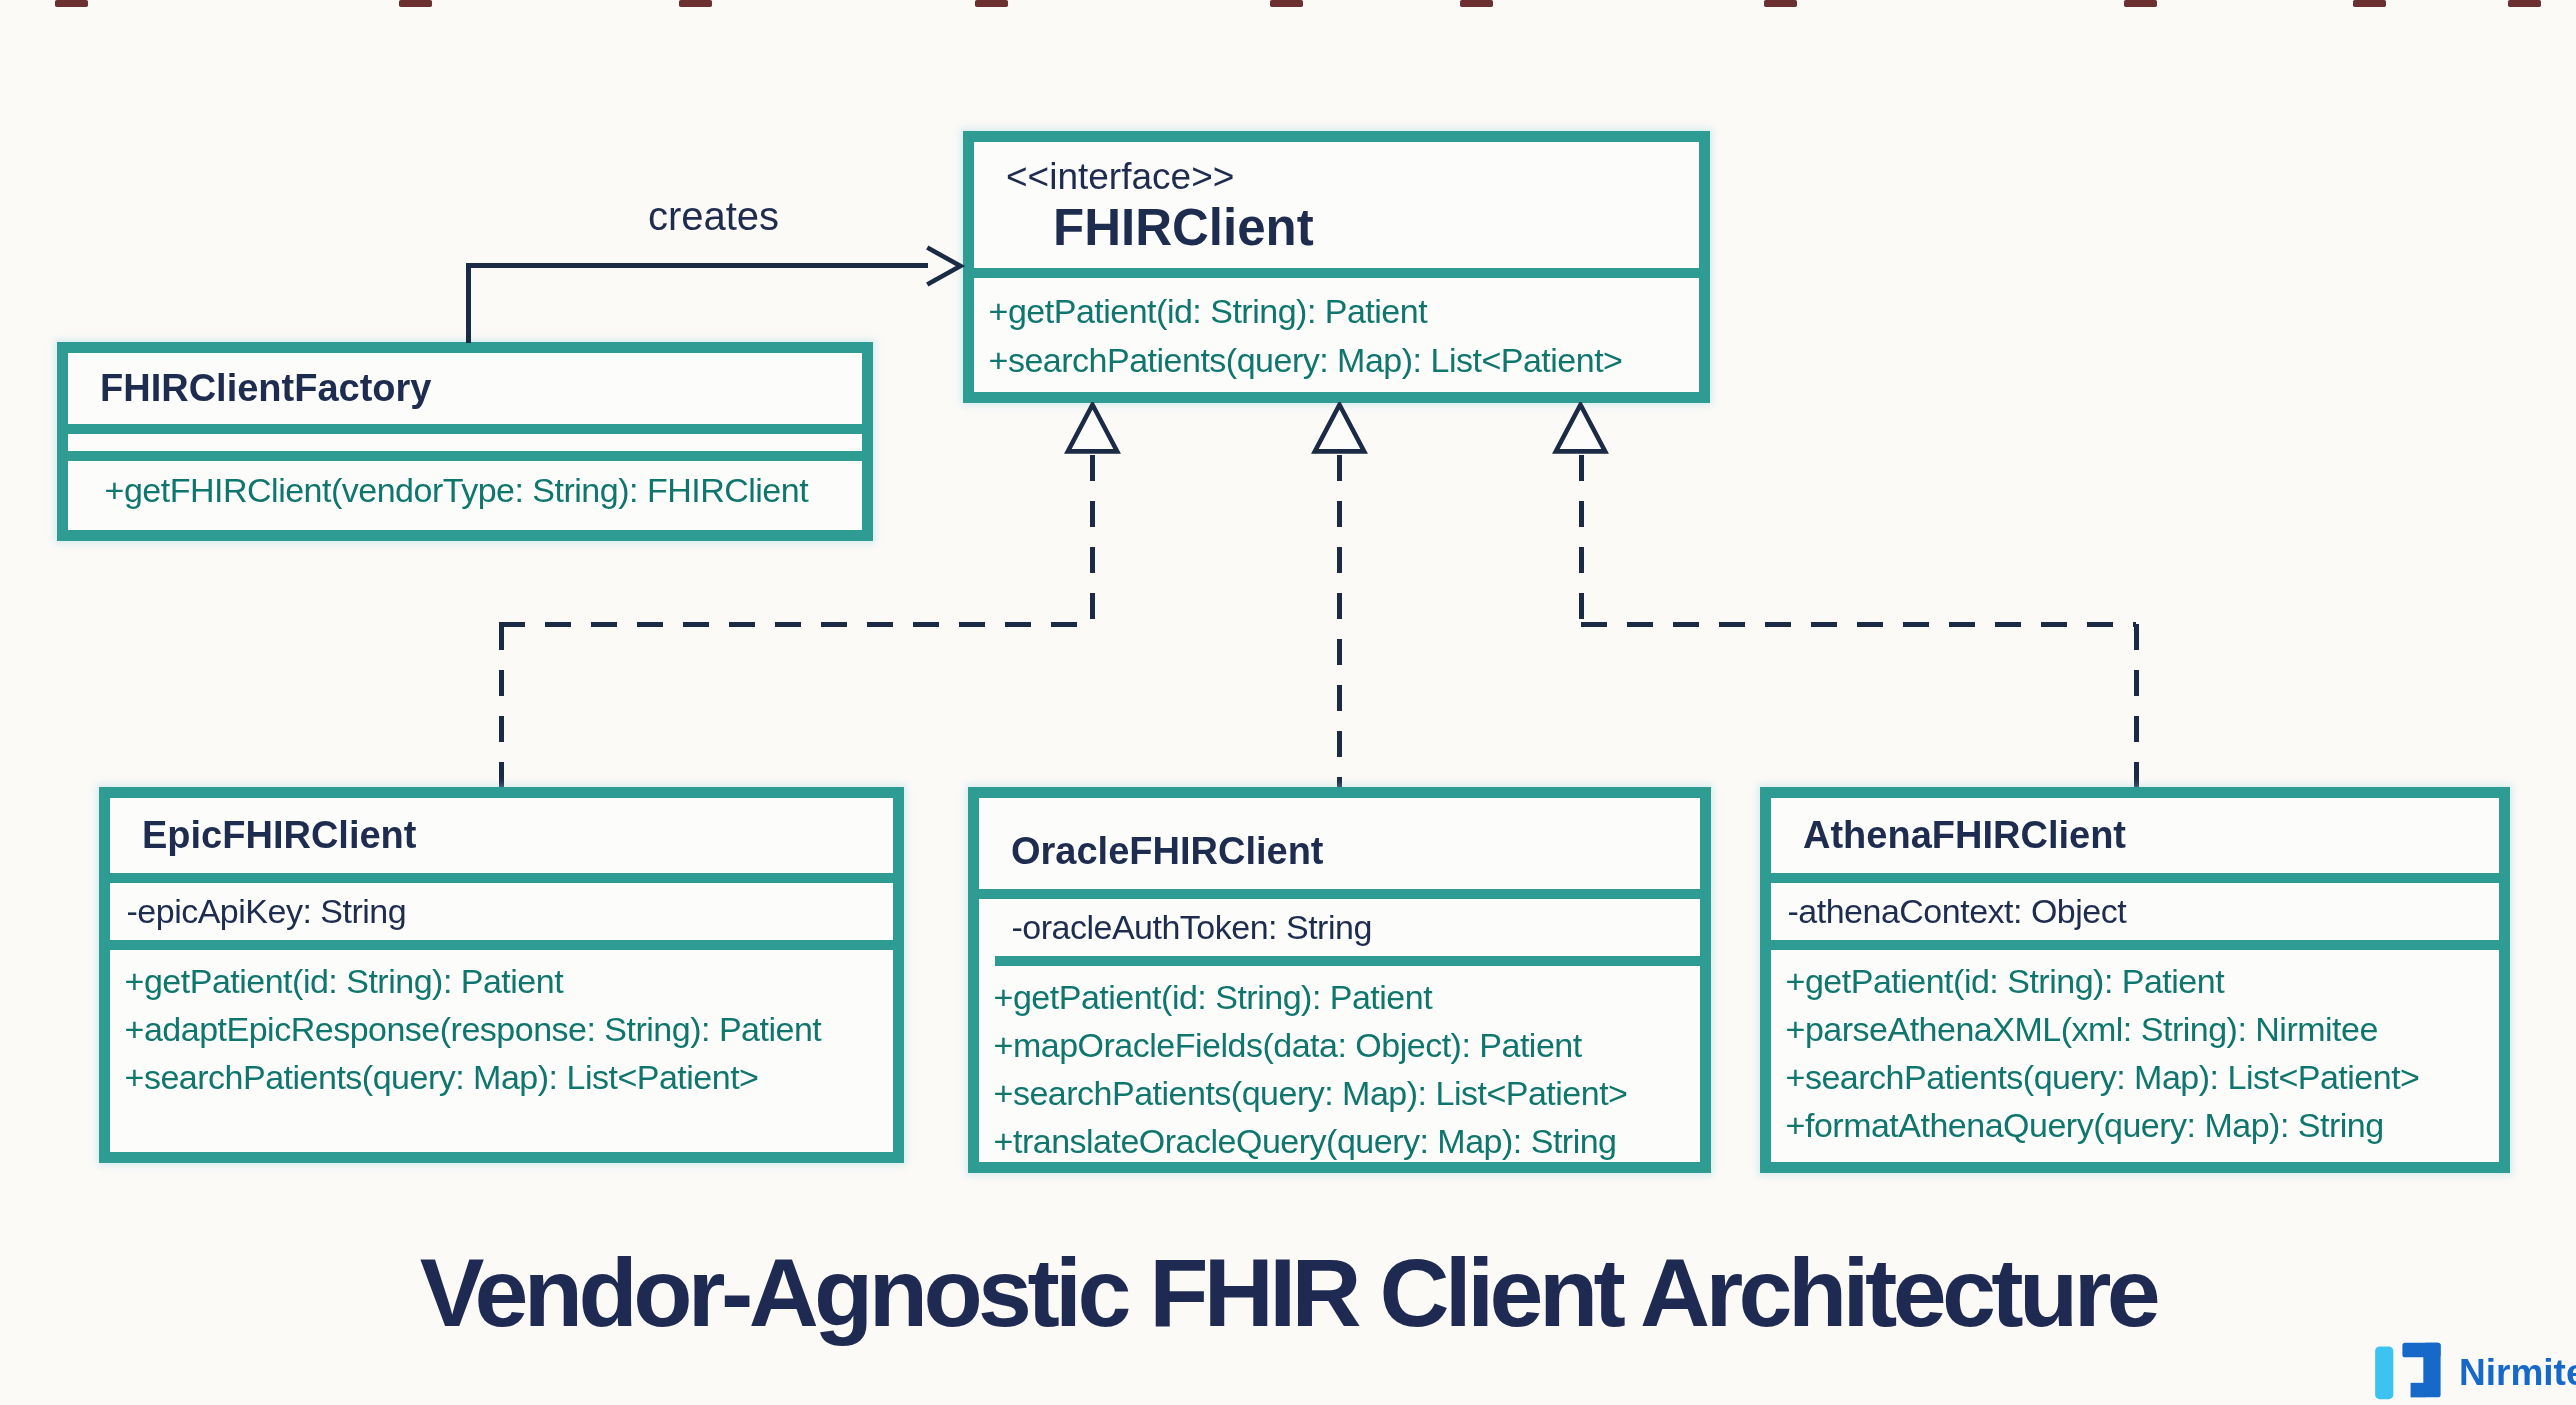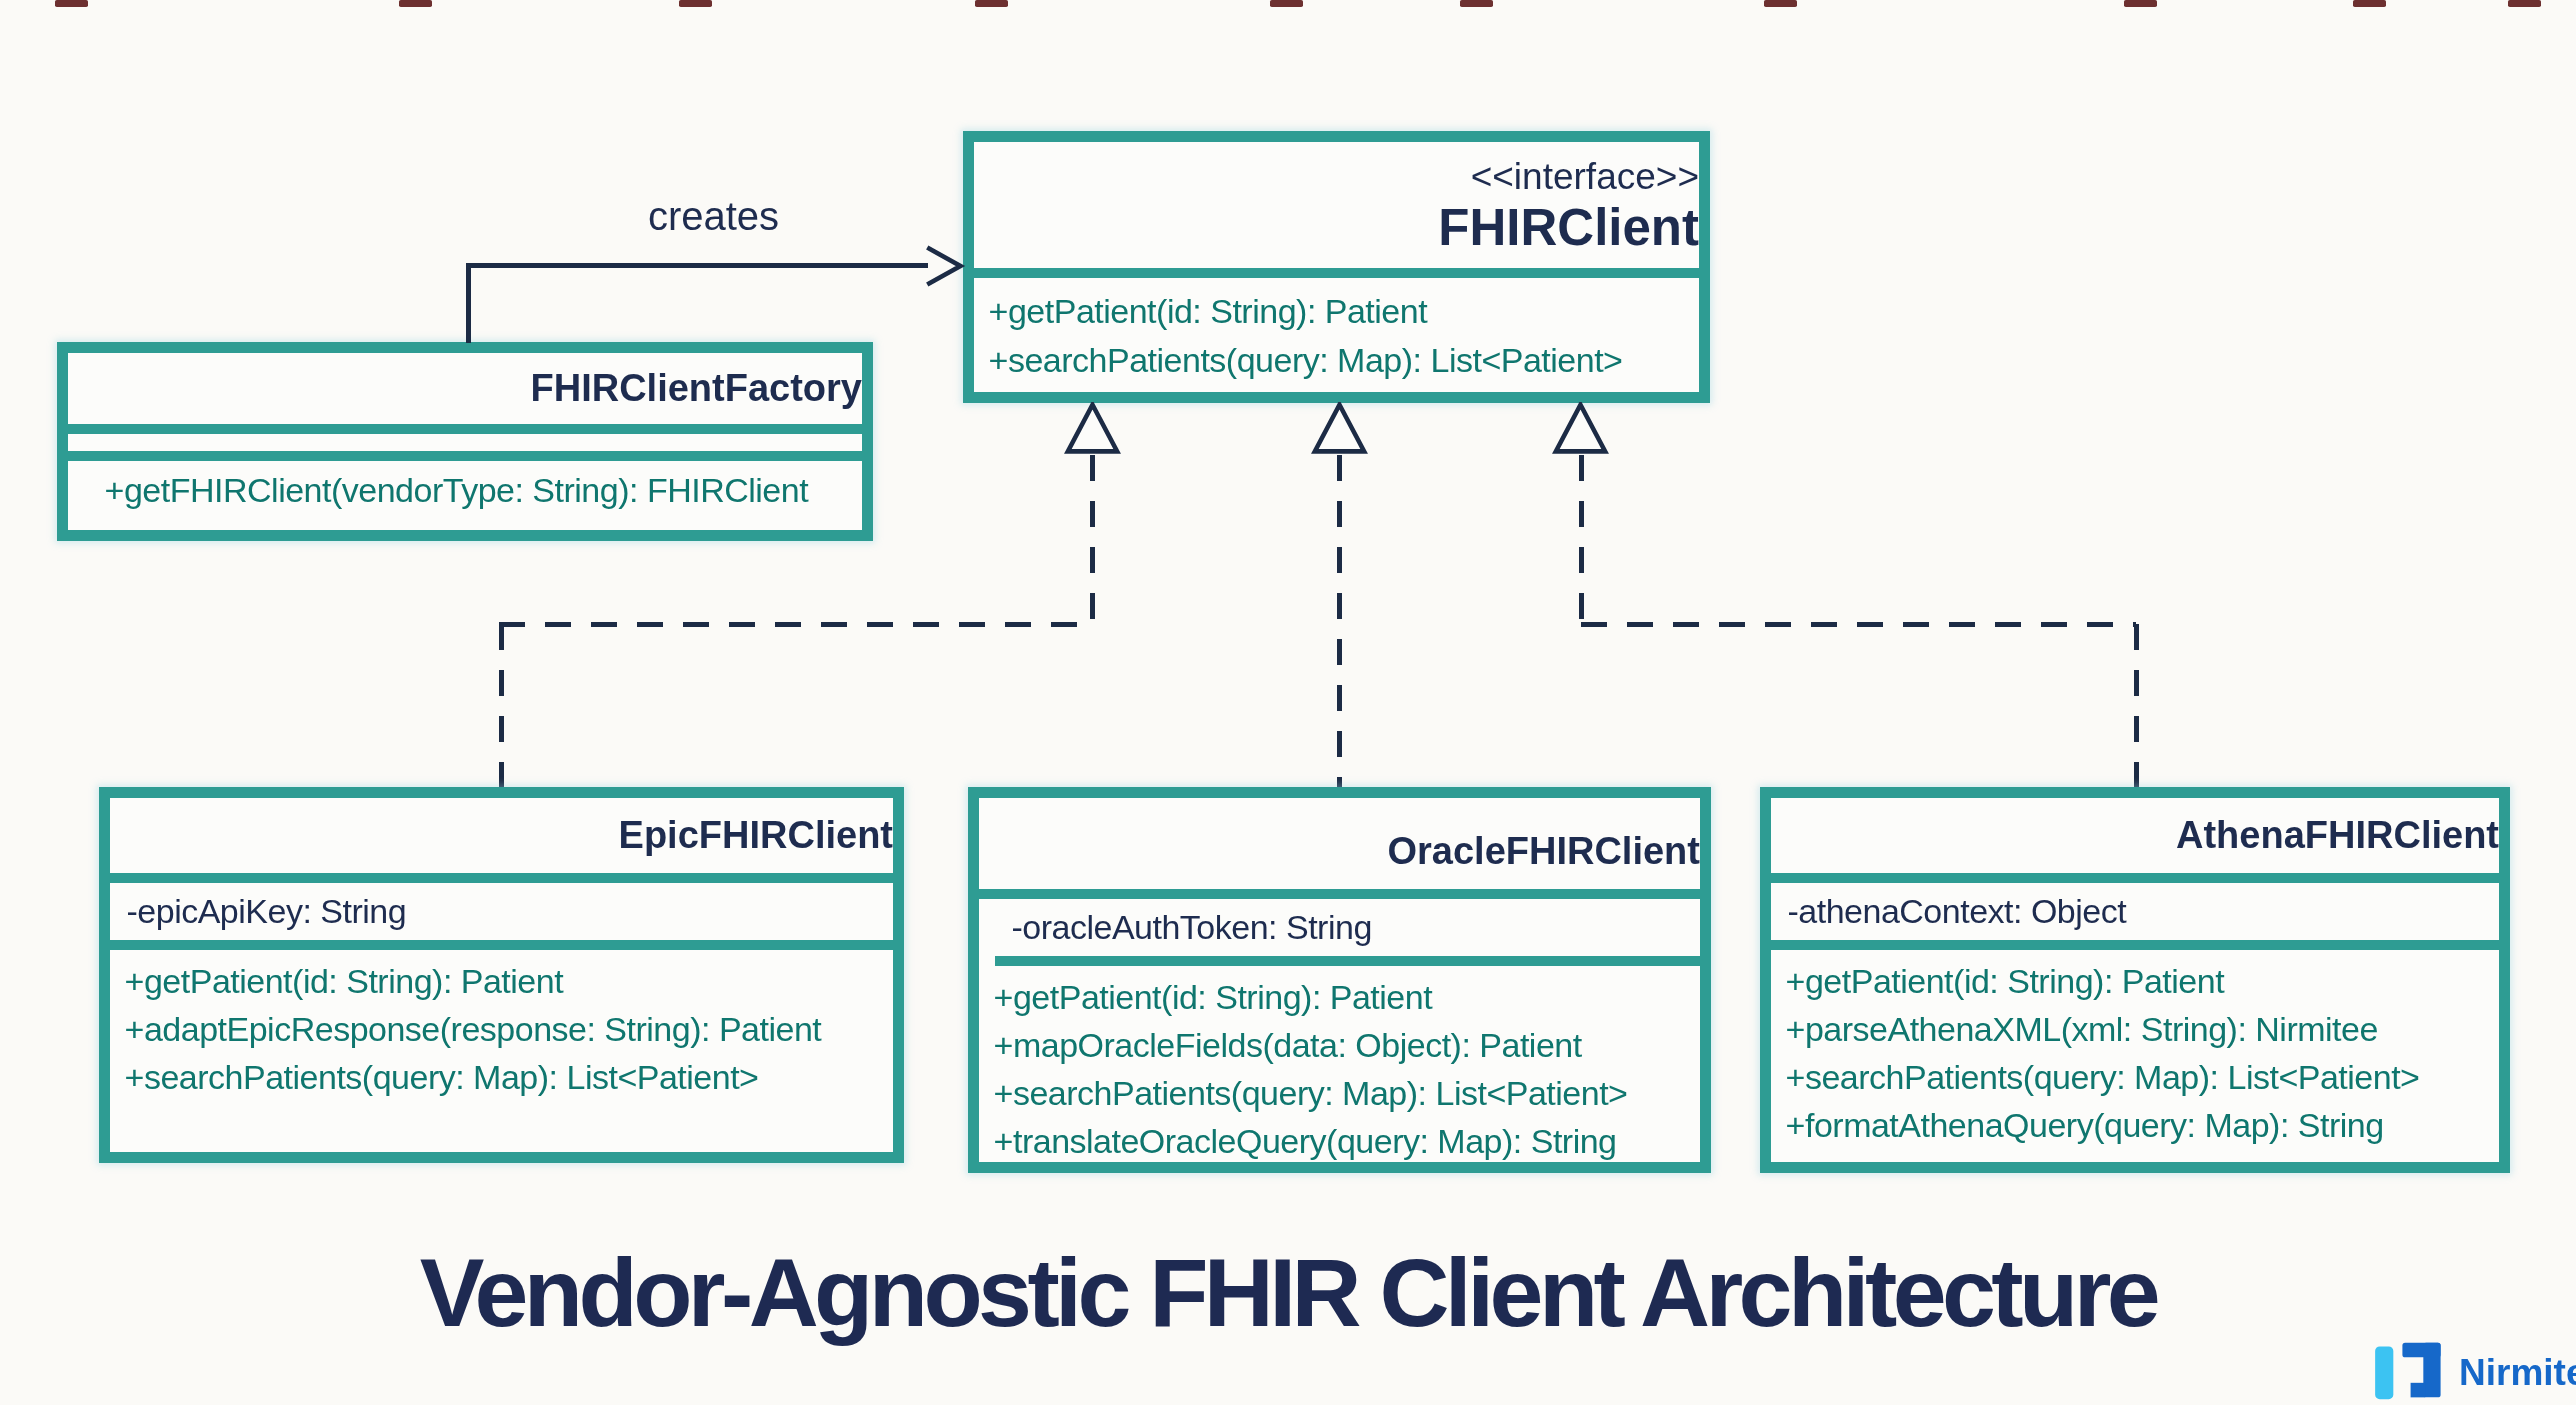--- a/index.html
+++ b/index.html
@@ -15,42 +15,43 @@
   
   .uml-box{
     position:absolute;
     border:11px solid #2e9c93;
     background:#fcfcfa;
     display:flex;flex-direction:column;
     box-shadow:0 0 7.3px 1.8px rgba(150,210,225,.40);
     box-sizing:border-box;
   }
   .uml-title{
-    display:flex;align-items:flex-end;justify-content:center;flex-direction:column;
+    display:flex;align-items:flex-start;justify-content:center;flex-direction:column;
     font-weight:bold;color:#1e2c4f;
     border-bottom:10px solid #2e9c93;
     flex:0 0 auto;
+    padding-left:32px;
   }
   .uml-attrs{
     border-bottom:10px solid #2e9c93;
     flex:0 0 auto;
     font-size:34px;letter-spacing:-0.5px;color:#1e2c4f;
     padding-left:16.5px;box-sizing:border-box;
     display:flex;flex-direction:column;justify-content:center;
   }
   .uml-methods{
     flex:1 1 auto;
     font-size:34px;letter-spacing:-0.5px;color:#0f766e;
     padding:7.3px 3.7px 0 14.6px;box-sizing:border-box;
   }
   .uml-methods .m{line-height:48px;white-space:nowrap;}
 
   
   .iface-stereo{font-size:37px;font-weight:normal;line-height:44px;}
-  .iface-name{font-size:51px;font-weight:bold;line-height:57px;}
+  .iface-name{font-size:51px;font-weight:bold;line-height:57px;margin-left:47px;}
   .class-name{font-size:38px;}
 
   
   .solid-h{position:absolute;height:4.6px;background:#1c2b45;}
   .solid-v{position:absolute;width:4.6px;background:#1c2b45;}
   .dash-v{position:absolute;width:4.6px;
     background:repeating-linear-gradient(to bottom,#1c2b45 0 25.6px,transparent 25.6px 46px);}
   .dash-h{position:absolute;height:4.6px;
     background:repeating-linear-gradient(to right,#1c2b45 0 25.6px,transparent 25.6px 46px);}
 

